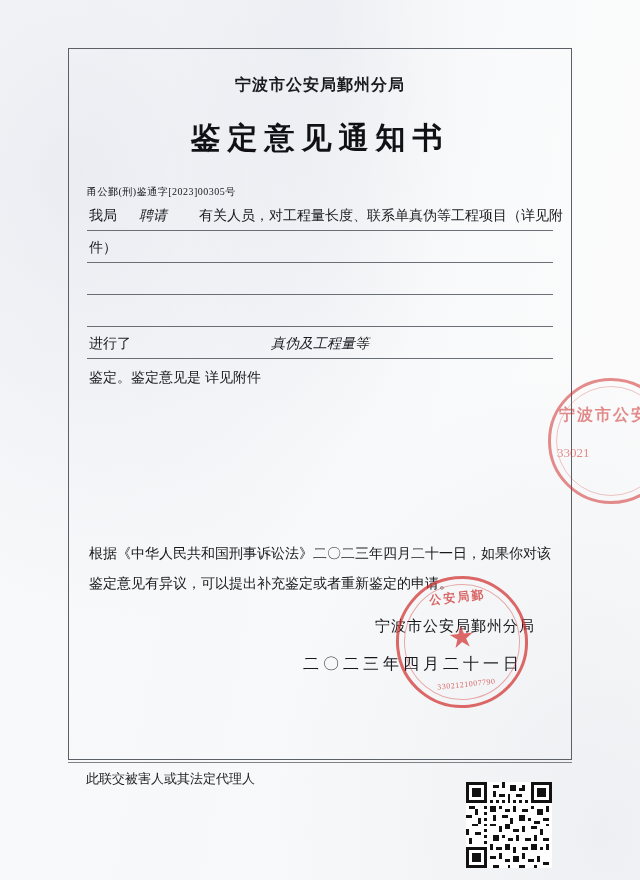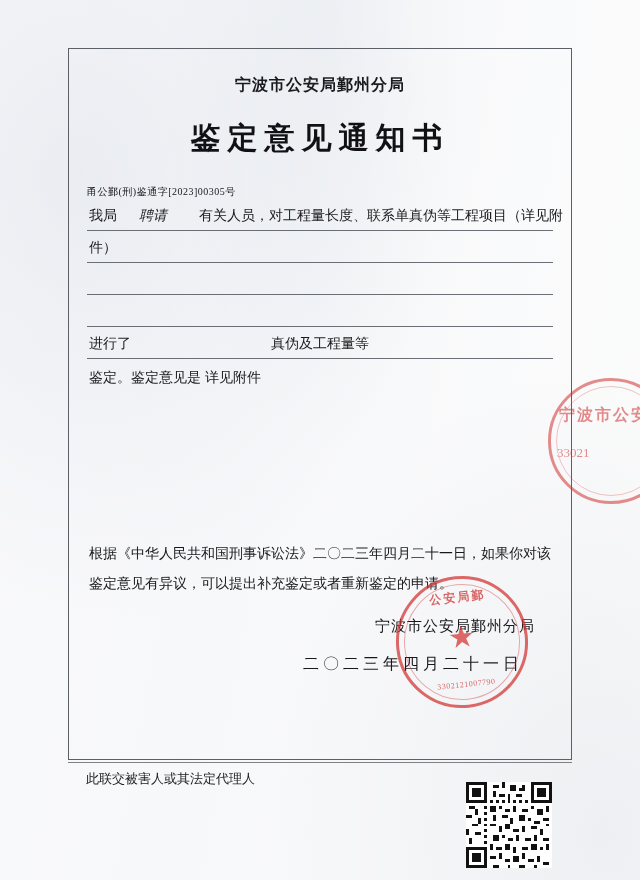--- a/index.html
+++ b/index.html
@@ -134,20 +134,21 @@
   .proc-label {
     position: absolute;
     left: 2px;
     bottom: 5px;
   }
   .proc-mid {
     position: absolute;
     left: 50%;
     transform: translateX(-50%);
     bottom: 5px;
+    font-style: italic;
   }
 
   .concl-line {
     position: relative;
     height: 28px;
     font-size: 14px;
     color: #1a1a1e;
     margin-top: 2px;
   }
   .concl-line .txt { position: absolute; left: 2px; bottom: 2px; }

